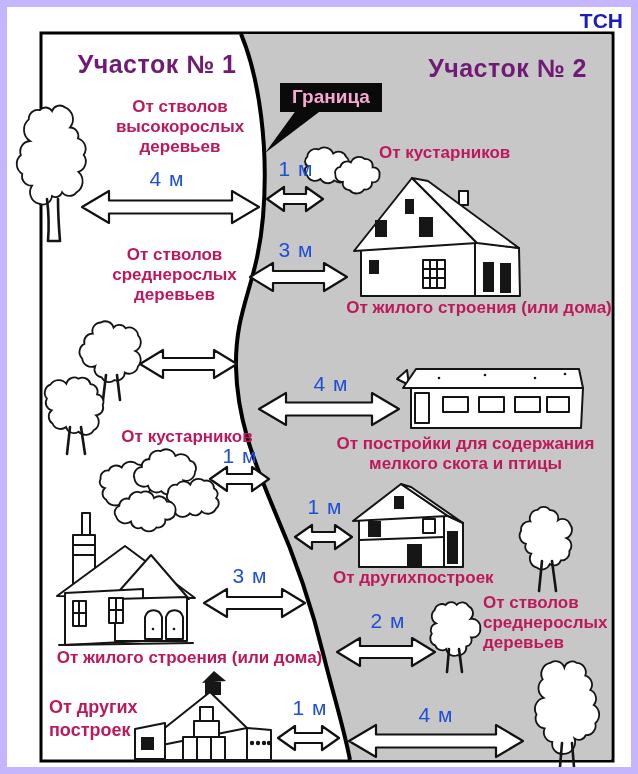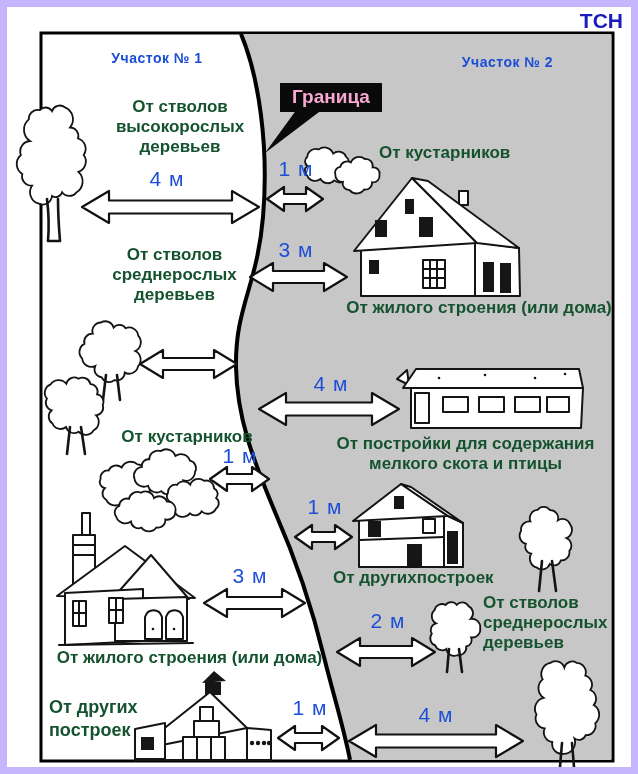--- a/index.html
+++ b/index.html
@@ -5,30 +5,30 @@
   html,body{margin:0;padding:0;background:#888;}
   .stage{
     position:relative;width:638px;height:774px;background:#fff;
     box-sizing:border-box;border:7px solid #c4b5fd;
     font-family:"Liberation Sans","DejaVu Sans",sans-serif;
     color:var(--ink,#111);overflow:hidden;
   }
   svg.scene{position:absolute;left:0;top:0;width:624px;height:760px;}
   .lbl{
     position:absolute;font-weight:bold;font-size:17px;line-height:20px;
-    white-space:pre-line;text-align:center;color:#14532d;z-index:5;
+    white-space:pre-line;text-align:center;color:#be185d;z-index:5;
   }
   .lbl.left{text-align:left;}
   .dist{
     position:absolute;font-weight:normal;font-size:21px;line-height:22px;
     text-align:center;color:#1d4ed8;z-index:5;letter-spacing:1px;
   }
   .title{
-    position:absolute;font-weight:bold;font-size:14px;letter-spacing:.5px;
-    text-align:center;color:#1d4ed8;z-index:5;
+    position:absolute;font-weight:bold;font-size:25px;letter-spacing:.5px;
+    text-align:center;color:#701a75;z-index:5;
   }
   .brand{
     position:absolute;right:8px;top:2px;width:60px;text-align:right;
     font-weight:bold;font-size:21px;color:var(--blue,#1b1bbe);z-index:6;
   }
   .boundary-tag{
     position:absolute;left:273px;top:76px;background:#0a0a0a;color:#f9a8d4;
     font-weight:bold;font-size:19px;padding:3px 12px 4px;z-index:6;
   }
   .shape{fill:#fff;stroke:#141414;stroke-width:2;stroke-linejoin:round;}

